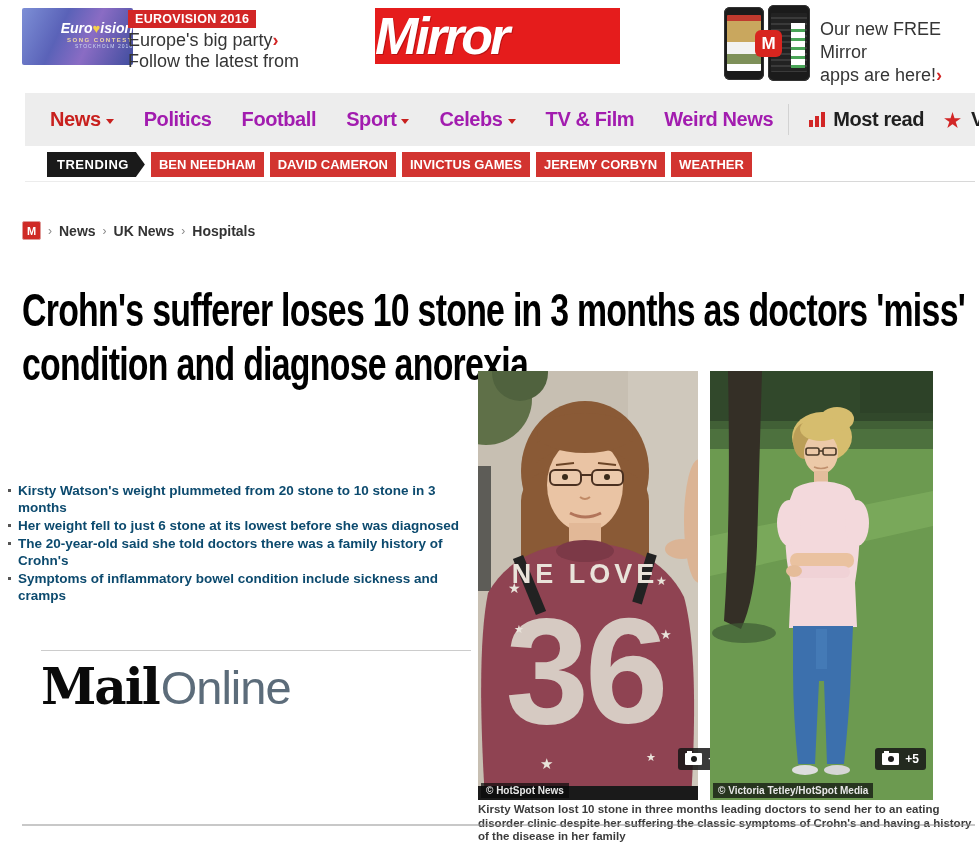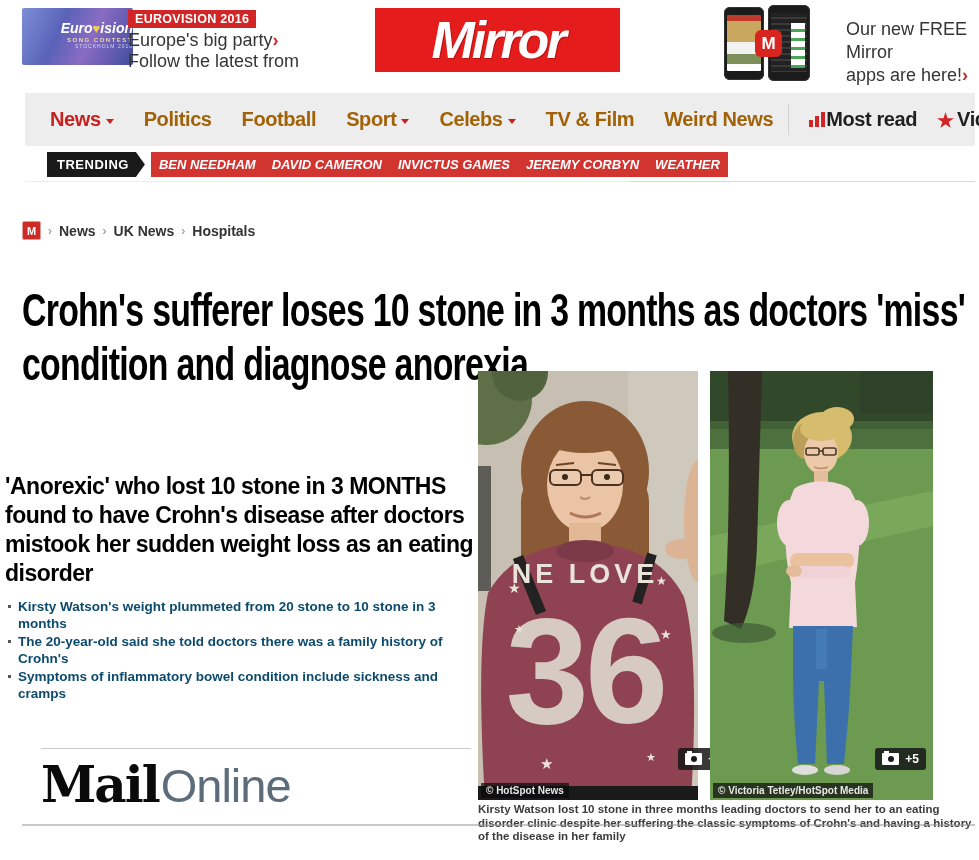--- a/index.html
+++ b/index.html
@@ -11,49 +11,49 @@
     background:linear-gradient(115deg,#7d8fd6 0%,#5a62b8 35%,#8a6cc4 60%,#3f4d9e 100%);
     color:#fff;border-radius:2px;overflow:hidden;text-align:right;cursor:pointer;}
   .euro-title{font-size:14px;font-style:italic;font-weight:700;margin-top:12px;letter-spacing:0;}
   .euro-title .heart{color:#f5d04a;font-style:normal;font-size:13px;}
   .euro-sub1{font-size:6px;letter-spacing:1.5px;color:#f0d9a2;font-weight:700;margin-top:1px;}
   .euro-sub2{font-size:5px;letter-spacing:1px;color:#ccd6f2;}
   .euro-badge{position:absolute;left:128px;top:10px;background:#d22626;color:#fff;
     font-size:12.5px;font-weight:700;padding:2px 7px;letter-spacing:.3px;}
   .euro-promo{position:absolute;left:128px;top:30px;font-size:18px;line-height:21px;color:#353535;cursor:pointer;}
   .red-arrow{color:#d22626;font-weight:700;}
-  .mirror-logo{position:absolute;left:375px;top:8px;width:245px;height:64px;background:#e51c1c;
-    display:flex;align-items:center;justify-content:center;cursor:pointer;}
+  .mirror-logo{position:absolute;left:375px;top:8px;width:245px;height:56px;background:#e51c1c;
+    display:flex;align-items:center;justify-content:flex-start;cursor:pointer;}
   .mirror-logo span{color:#fff;font-size:52px;font-weight:800;font-style:italic;letter-spacing:-3px;
     text-shadow:1px 1px 0 rgba(120,0,0,.4);}
   .phones{position:absolute;left:722px;top:4px;width:92px;height:78px;cursor:pointer;}
   .phone{position:absolute;background:#1b1b1b;border-radius:6px;box-shadow:0 0 0 1px #333 inset;}
   .phone-l{left:2px;top:3px;width:40px;height:73px;}
   .phone-r{left:46px;top:1px;width:42px;height:76px;}
   .screen{position:absolute;left:3px;right:3px;top:8px;bottom:9px;border-radius:1px;}
   .screen-l{background:linear-gradient(#c03a2e 0 10%,#c9a75e 10% 48%,#f2f2f2 48% 70%,#7e9059 70% 88%,#fff 88% 100%);}
   .screen-r{background:repeating-linear-gradient(#222 0 4px,#3a3a3a 4px 6px);}
   .screen-r::after{content:'';position:absolute;right:2px;top:10px;bottom:4px;width:14px;
     background:repeating-linear-gradient(#fff 0 6px,#49a557 6px 9px);}
   .m-badge{position:absolute;left:33px;top:26px;width:27px;height:27px;background:#d8251f;border-radius:6px;
     color:#fff;font-weight:800;font-size:17px;display:flex;align-items:center;justify-content:center;z-index:3;}
-  .apps-promo{position:absolute;left:846px;top:18px;font-size:18px;line-height:23px;color:#353535;cursor:pointer;}
+  .apps-promo{position:absolute;left:820px;top:18px;font-size:18px;line-height:23px;color:#353535;cursor:pointer;}
 
   
   .navbar{position:absolute;left:25px;top:93px;width:950px;height:53px;background:#ededed;
     display:flex;align-items:center;}
   .nav-left{display:flex;align-items:center;padding-left:10px;}
   .nav-item{display:flex;align-items:center;gap:5px;padding:0 15px;font-size:20px;font-weight:700;
-    color:#a16207;letter-spacing:-.4px;text-decoration:none;cursor:pointer;white-space:nowrap;}
+    color:#a21caf;letter-spacing:-.4px;text-decoration:none;cursor:pointer;white-space:nowrap;}
   .nav-item.active{color:#c8201e;}
   .caret{width:0;height:0;border-left:4px solid transparent;border-right:4px solid transparent;
     border-top:5px solid #c8201e;margin-top:4px;}
   .nav-right{margin-left:auto;display:flex;align-items:center;height:60%;
     border-left:1px solid #d2d2d2;padding-left:10px;margin-right:4px;}
-  .u-item{display:flex;align-items:center;padding:0 10px;font-size:20px;font-weight:700;
+  .u-item{display:flex;align-items:center;gap:7px;padding:0 10px;font-size:20px;font-weight:700;
     color:#1f1f1f;letter-spacing:-.4px;cursor:pointer;white-space:nowrap;}
   .u-icon{display:inline-block;position:relative;}
   .icon-bar-chart{width:17px;height:15px;background:
     linear-gradient(#d22626,#d22626) 0px 100%/4px 7px no-repeat,
     linear-gradient(#d22626,#d22626) 6px 100%/4px 11px no-repeat,
     linear-gradient(#d22626,#d22626) 12px 100%/4px 15px no-repeat;}
   .icon-star{width:20px;height:20px;}
   .icon-star::before{content:'★';color:#d22626;font-size:19px;line-height:20px;}
 
   
@@ -190,21 +190,21 @@
         <a class="u-item">
           <span class="u-icon icon-star"></span>
           <span>Videos</span>
         </a>
 
       </div>
   </div>
 
   <div class="trending-row">
     <span class="trending-badge">TRENDING</span>
-    <span style="display:flex;font-style:italic;">
+    <span style="display:flex;gap:6px;">
 
     <a class="tag">BEN NEEDHAM</a>
         <a class="tag">DAVID CAMERON</a>
         <a class="tag">INVICTUS GAMES</a>
         <a class="tag">JEREMY CORBYN</a>
         <a class="tag">WEATHER</a>
       </span>
   </div>
   <div class="rule-trending-full"></div>
   <div class="rule-trending"></div>
@@ -226,24 +226,24 @@
         <span class="crumb">
           <span class="sep">›</span>
           <a>Hospitals</a>
         </span>
       </span>
   </div>
 
   <h1 class="headline">Crohn's sufferer loses 10 stone in 3 months as doctors 'miss' condition and diagnose anorexia</h1>
 
   <div class="embed-left">
-    <h2 class="mail-headline">'Anorexic' who lost 10 stone in 3 MONTHS found to have Crohn's disease after doctors mistook her sudden weight loss as an eating disorder</h2>
     <ul class="bullets">
 
     <li>Kirsty Watson's weight plummeted from 20 stone to 10 stone in 3 months</li>
+        <li>Her weight fell to just 6 stone at its lowest before she was diagnosed</li>
         <li>The 20-year-old said she told doctors there was a family history of Crohn's</li>
         <li>Symptoms of inflammatory bowel condition include sickness and cramps</li>
       </ul>
     <div class="mail-hr"></div>
     <div class="mail-logo">
       <span class="mail-word">Mail</span>
       <span class="online-word">Online</span>
     </div>
   </div>
 

